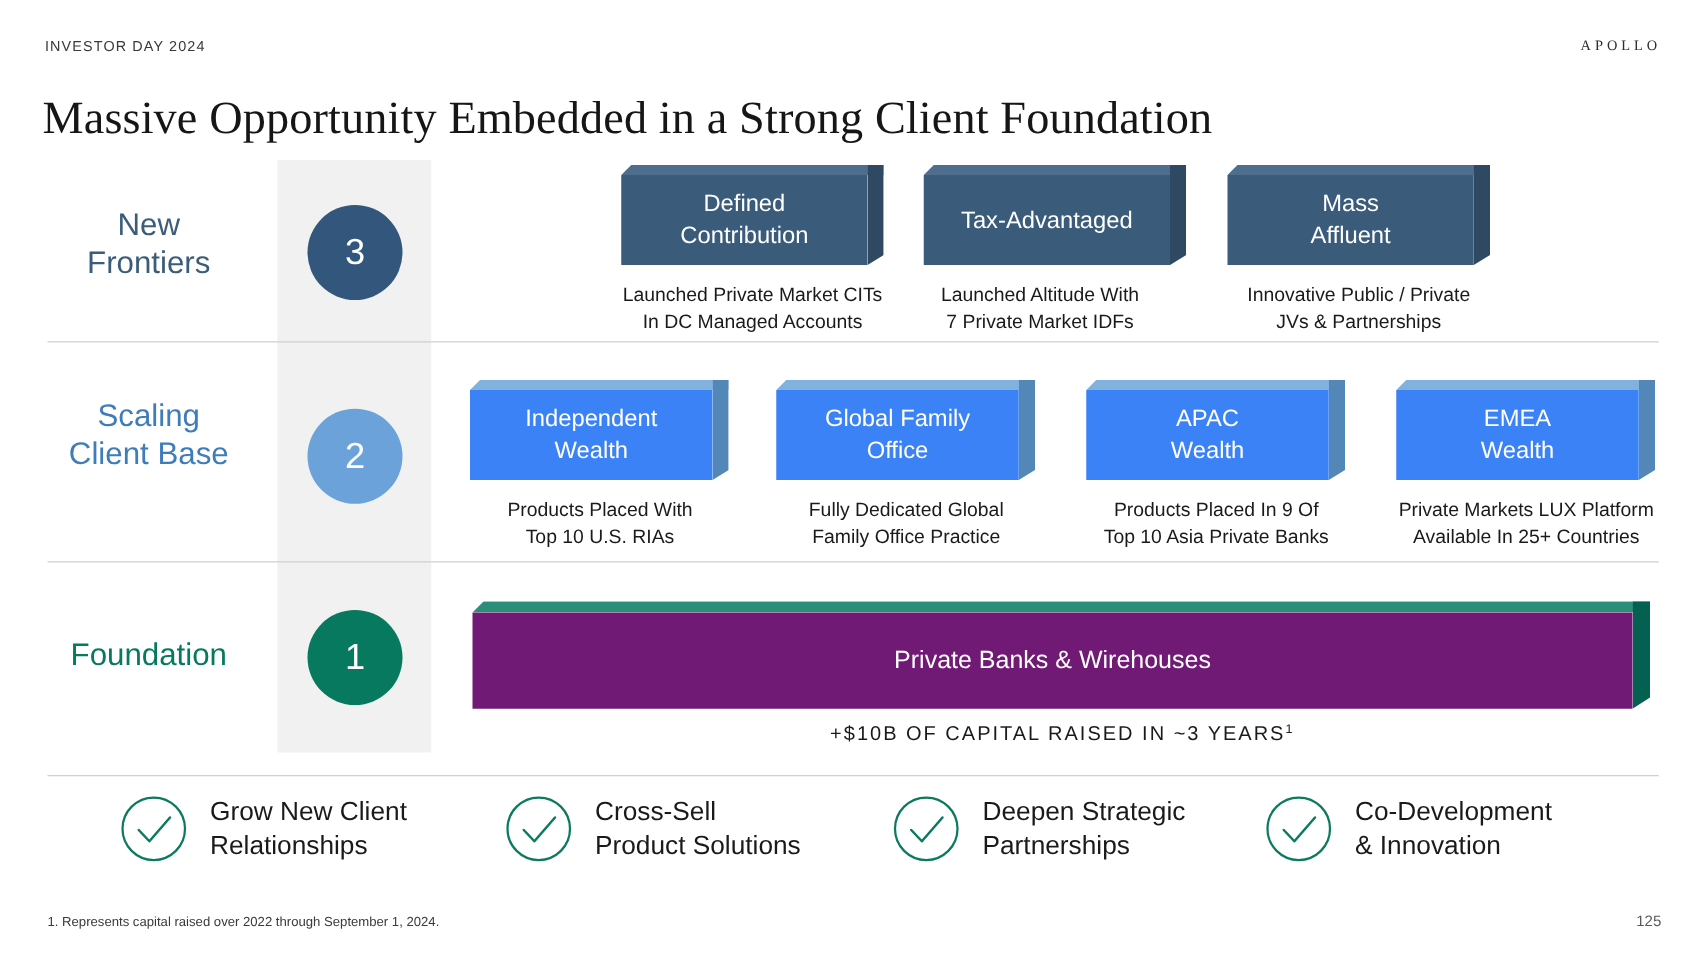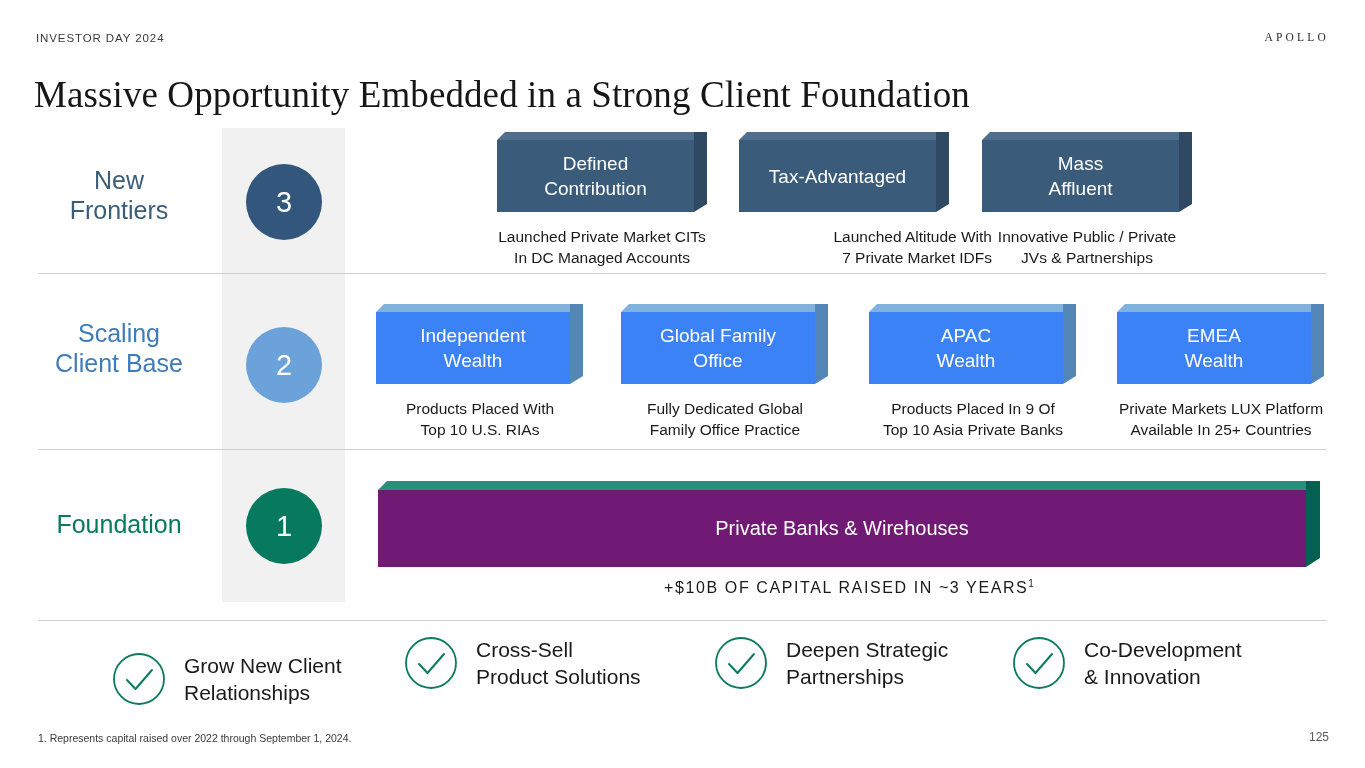--- a/index.html
+++ b/index.html
@@ -127,21 +127,21 @@
   .capital-note sup{font-size:10px;letter-spacing:0;}
 
   
   .check-row{position:absolute;left:0;top:636px;width:1365px;height:80px;}
   .check-item{position:absolute;display:flex;align-items:center;}
   .check-icon{width:54px;height:54px;flex:0 0 54px;}
   .check-text{
     margin-left:18px;font-size:21px;line-height:27px;color:#1a1a1a;
     white-space:pre-line;
   }
-  .ci0{left:112px;top:0;margin-top:16px;}
+  .ci0{left:96px;top:0;}
   .ci1{left:404px;top:0;}
   .ci2{left:714px;top:0;}
   .ci3{left:1012px;top:0;}
 
   
   .footnote{
     position:absolute;left:38px;top:732px;
     font-size:10.5px;color:#3a3a3a;
   }
   .pagenum{
@@ -174,21 +174,21 @@
 Contribution</div>
   </div>
   <div class="caption" style="left:478px;top:226px;width:248px;white-space:pre-line;">Launched Private Market CITs
 In DC Managed Accounts</div>
 
   <div class="box navy" style="left:739px;top:132px;width:210px;height:80px;">
     <div class="top"></div>
     <div class="side"></div>
     <div class="face" style="white-space:pre-line;">Tax-Advantaged</div>
   </div>
-  <div class="caption" style="left:744px;top:226px;width:248px;white-space:pre-line;text-align:right;">Launched Altitude With
+  <div class="caption" style="left:708px;top:226px;width:248px;white-space:pre-line;">Launched Altitude With
 7  Private Market IDFs</div>
 
   <div class="box navy" style="left:982px;top:132px;width:210px;height:80px;">
     <div class="top"></div>
     <div class="side"></div>
     <div class="face" style="white-space:pre-line;">Mass
 Affluent</div>
   </div>
   <div class="caption" style="left:963px;top:226px;width:248px;white-space:pre-line;">Innovative Public / Private
 JVs &amp; Partnerships</div>

